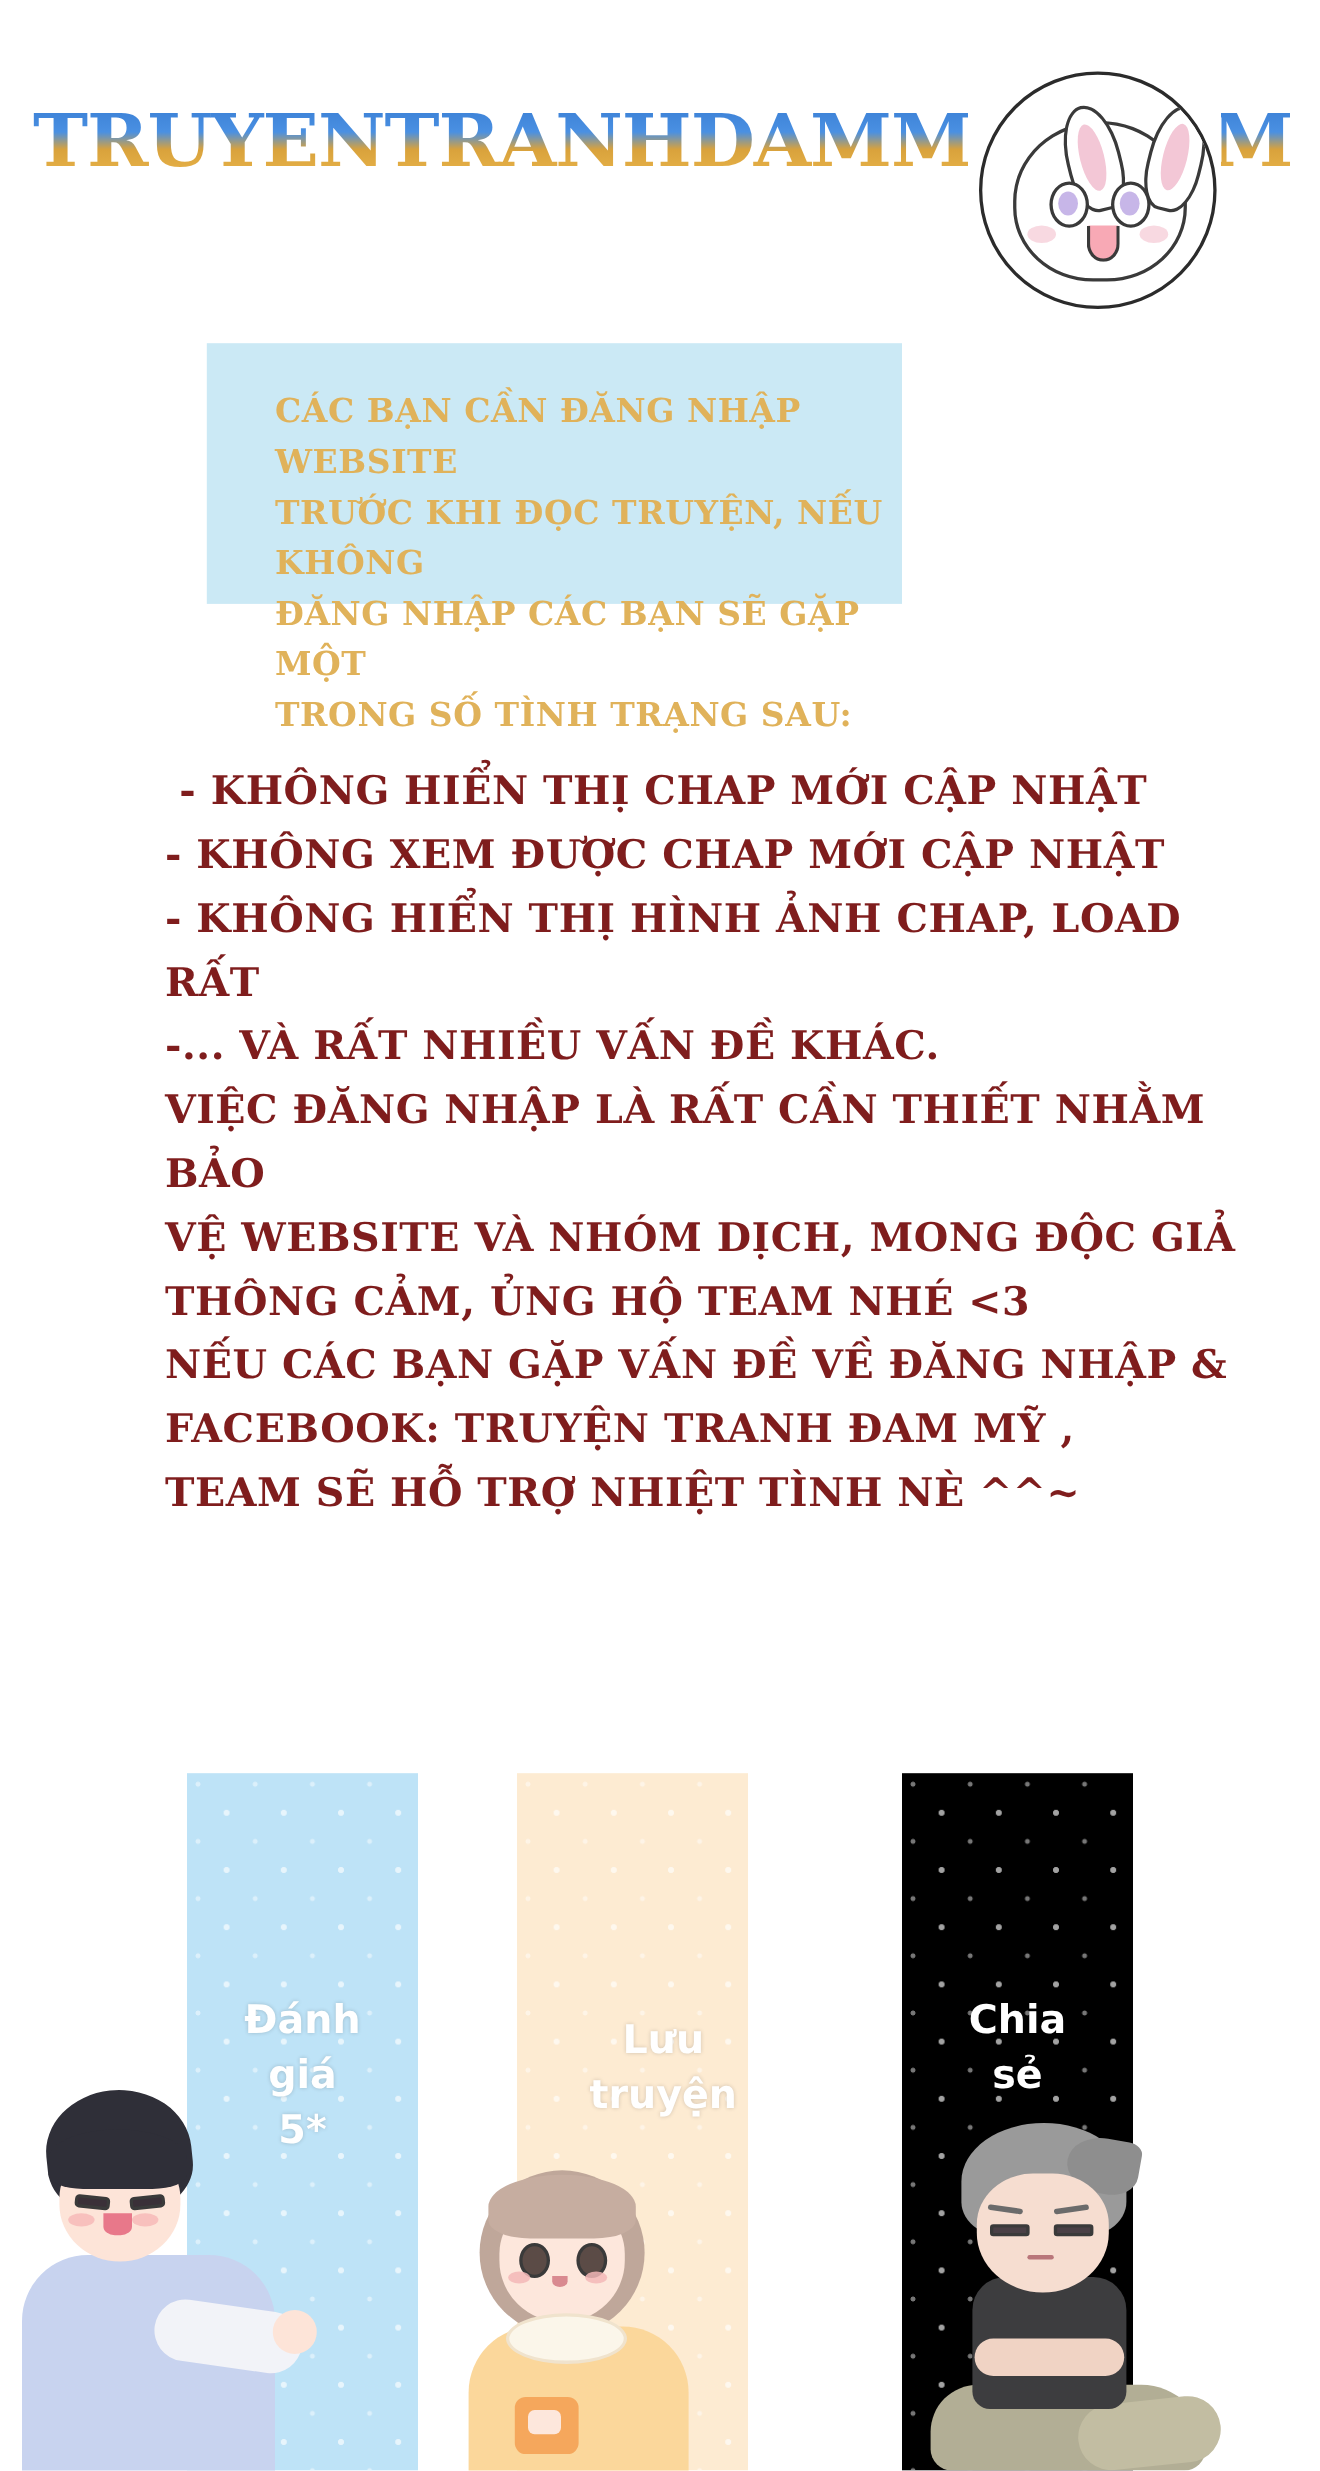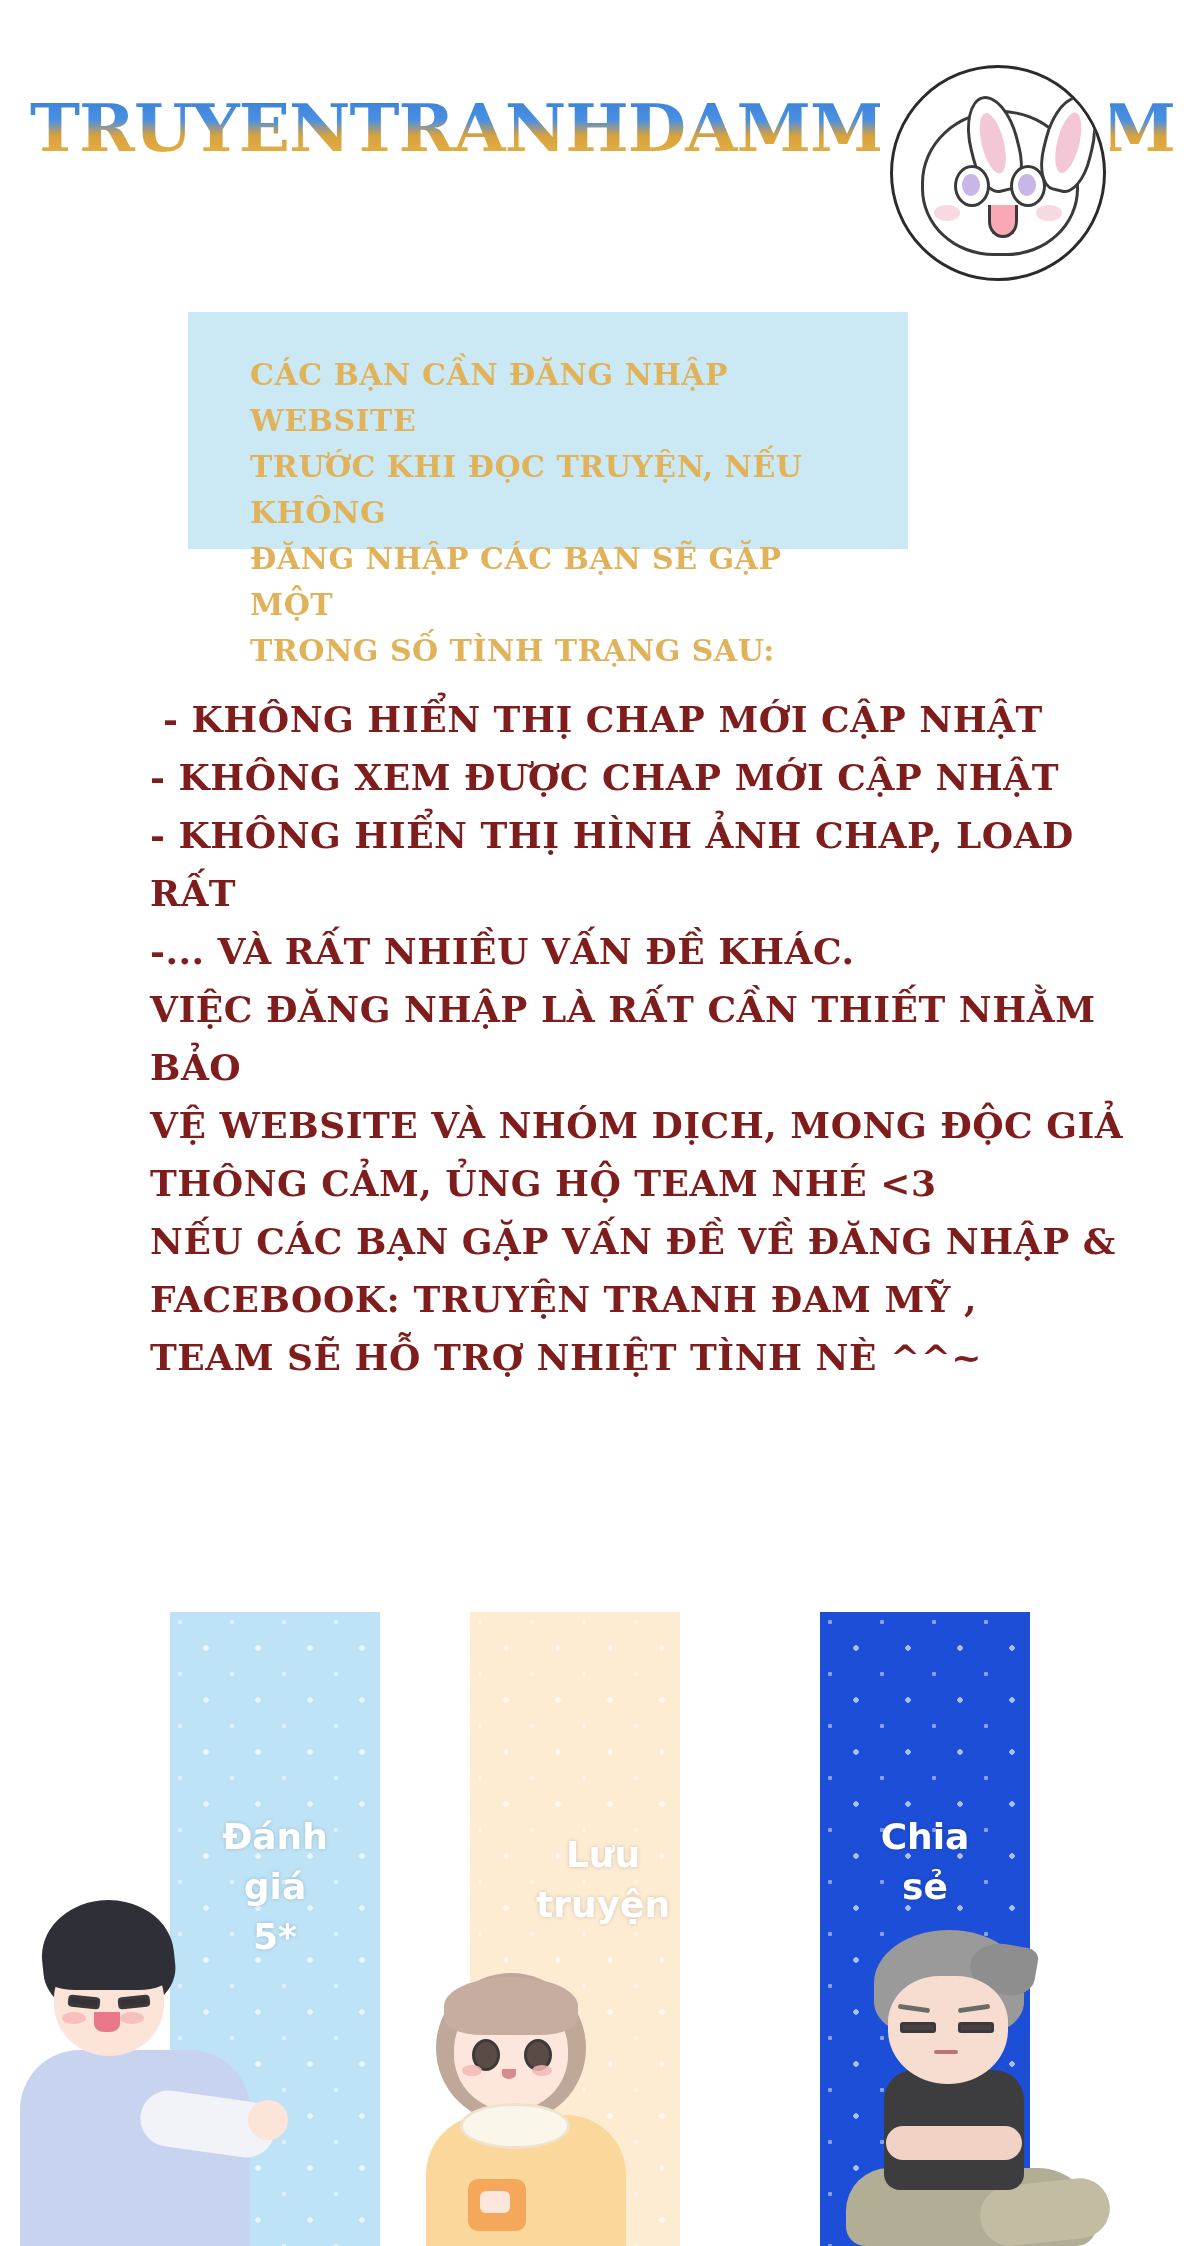--- a/index.html
+++ b/index.html
@@ -130,21 +130,21 @@
     border-top: none;
     border-radius: 0 0 50% 50%;
     background: #f8a9b5;
   }
 
   
   .notice {
     position: absolute;
     left: 188px;
     top: 312px;
-    width: 720px;
+    width: 632px;
     height: 237px;
     background: #cbe9f5;
   }
   .notice p {
     margin: 0;
     padding: 0;
     color: #e0b25a;
     font-family: "DejaVu Serif", serif;
     font-weight: bold;
     font-size: 30px;
@@ -189,21 +189,21 @@
     height: 634px;
   }
   .card {
     position: absolute;
     width: 210px;
     height: 634px;
     overflow: hidden;
   }
   .card-1 { left: 170px; background: #bee3f7; }
   .card-2 { left: 470px; background: #fdebd2; }
-  .card-3 { left: 820px; background: #1d4ed8; text-decoration: underline; }
+  .card-3 { left: 820px; background: #000000; text-decoration: underline; }
   .card .dots {
     position: absolute;
     inset: 0;
     background-image:
       radial-gradient(circle, rgba(255,255,255,.75) 2.5px, transparent 3px),
       radial-gradient(circle, rgba(255,255,255,.55) 2px, transparent 2.5px);
     background-size: 52px 52px, 52px 52px;
     background-position: 10px 10px, 36px 36px;
     opacity: .85;
   }

